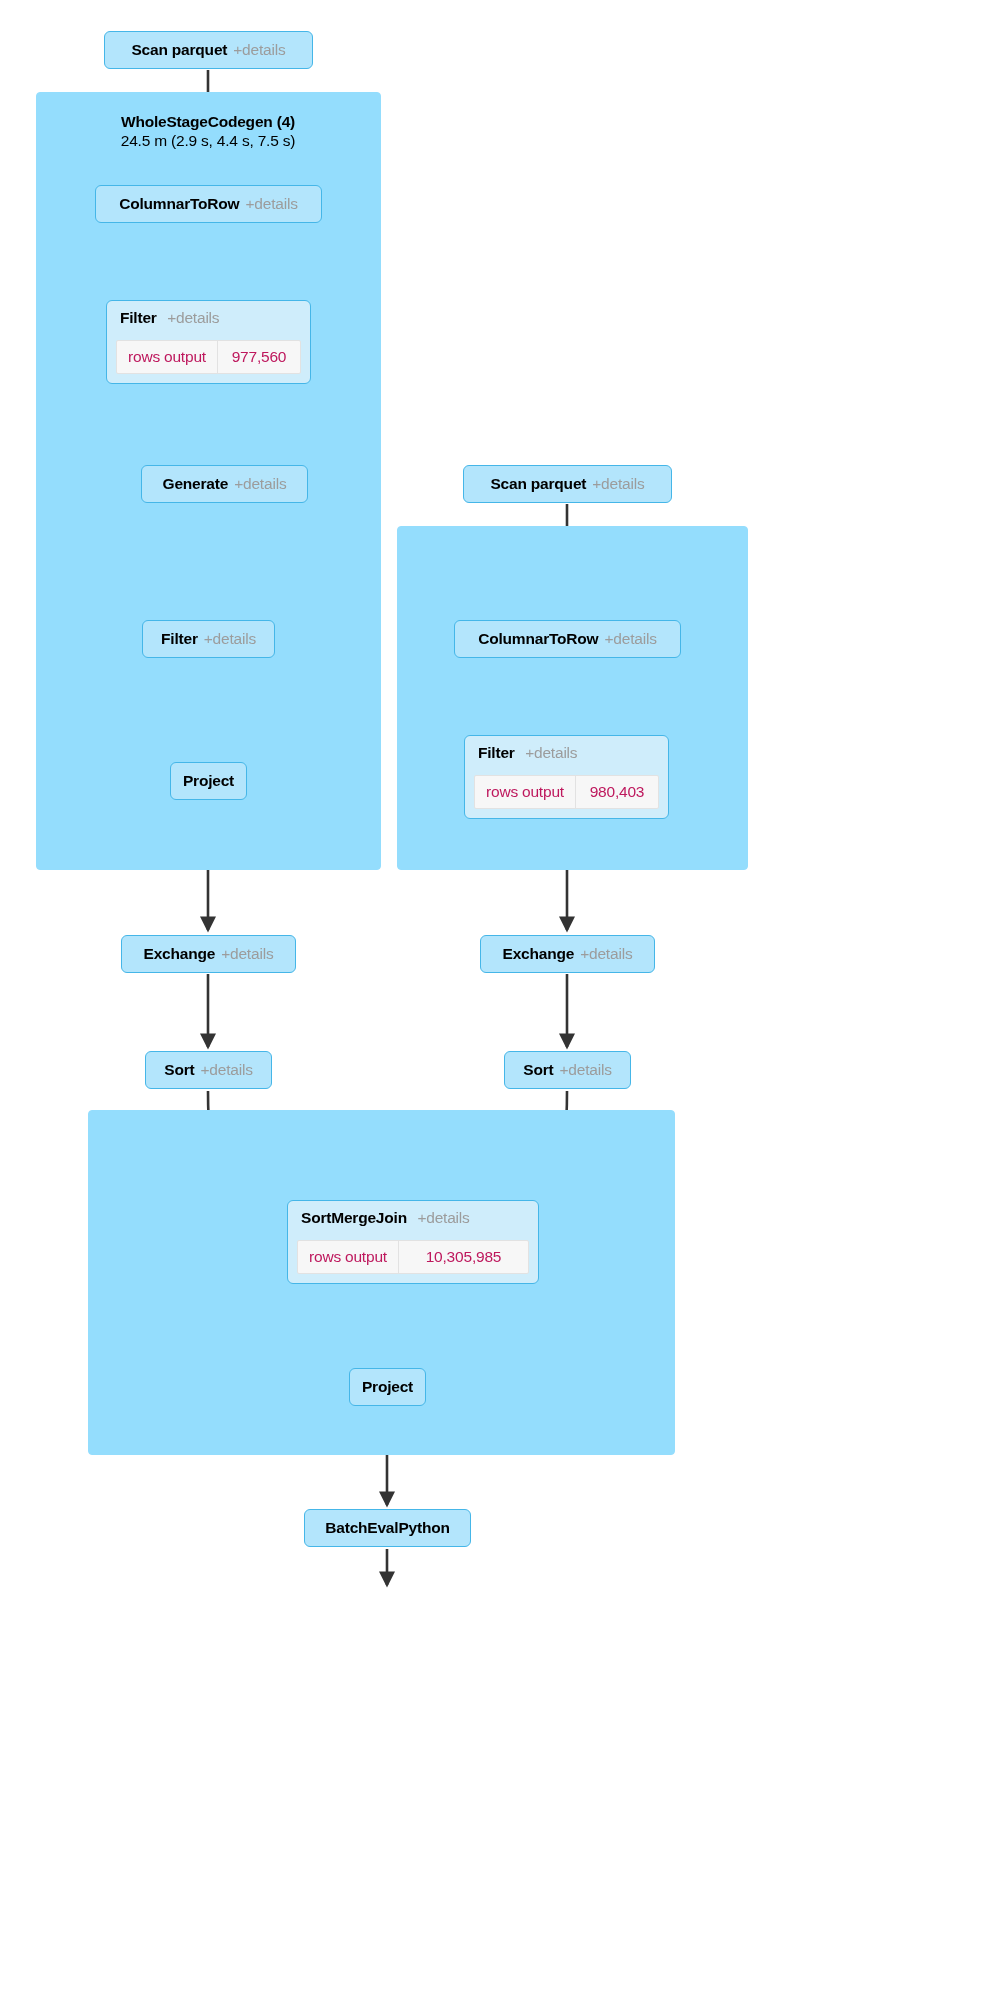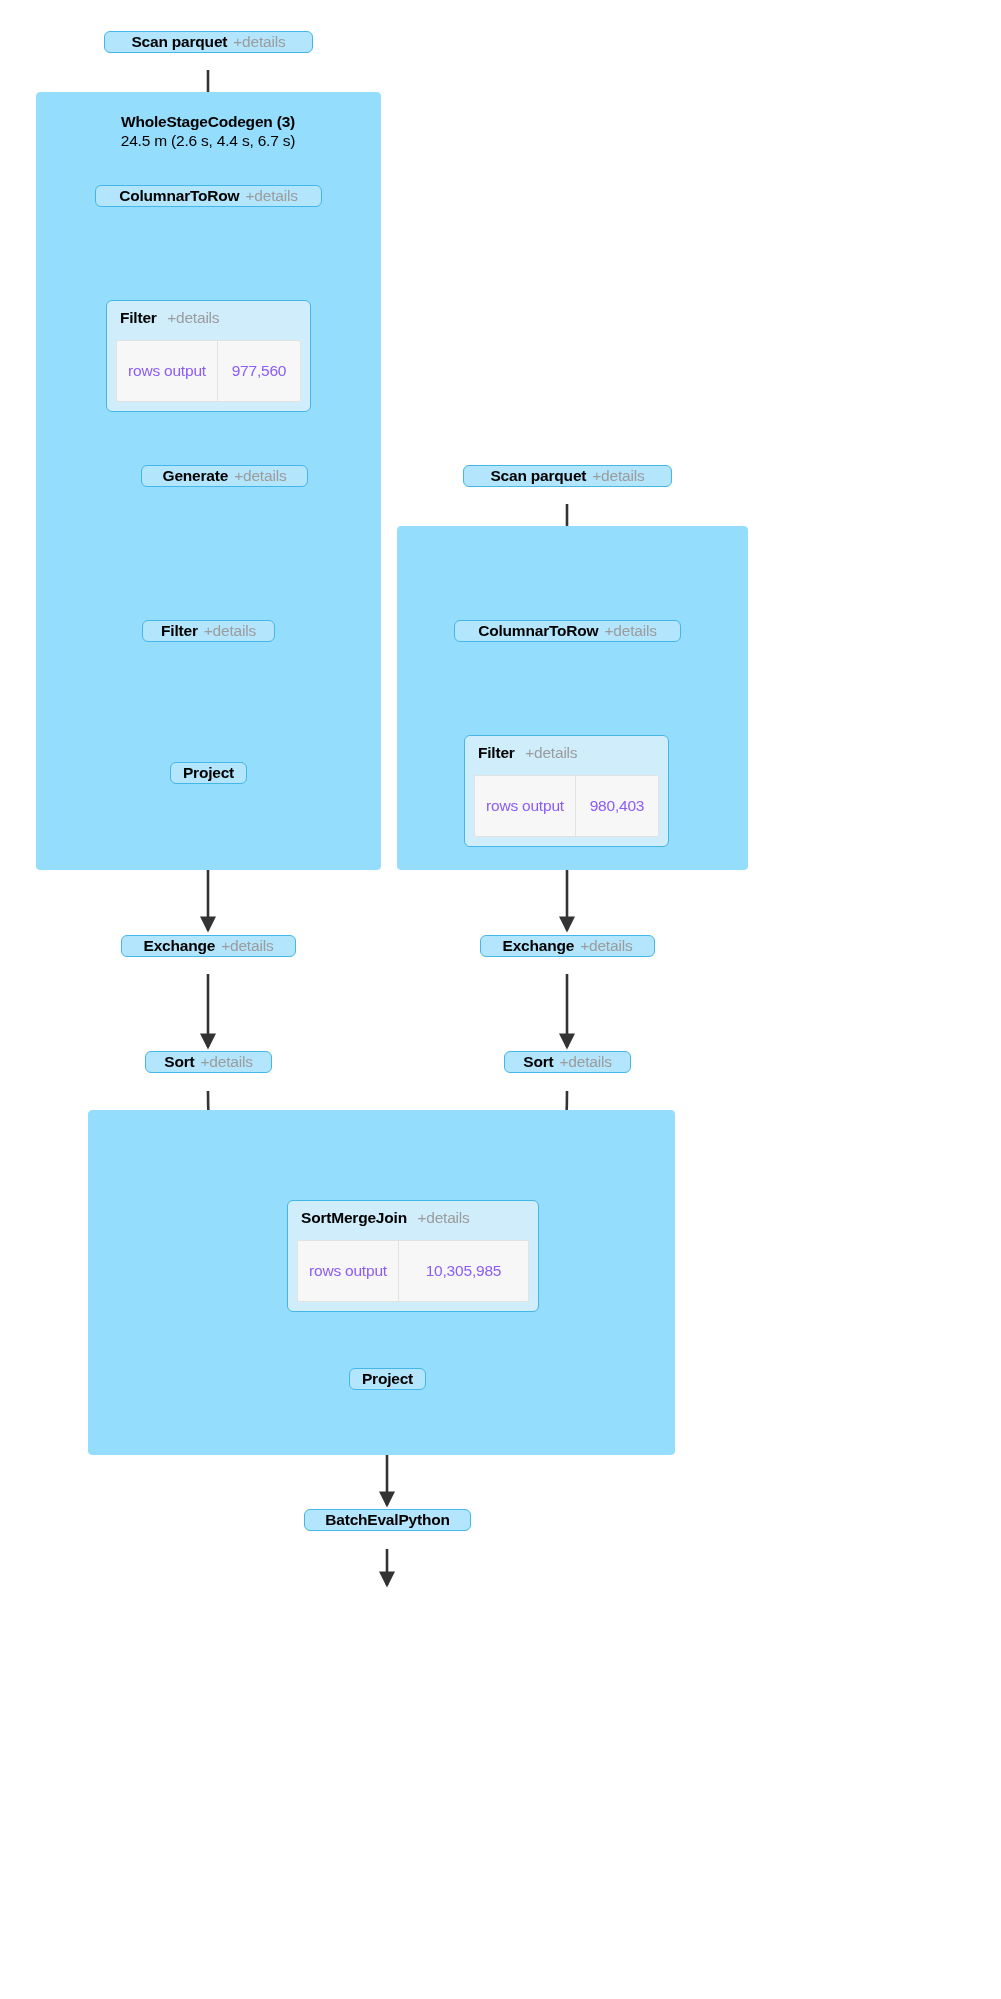--- a/index.html
+++ b/index.html
@@ -59,21 +59,21 @@
     position: absolute;
     background: #b3e5fc;
     border: 1px solid #45b6e8;
     border-radius: 6px;
     box-sizing: border-box;
     display: flex;
     align-items: center;
     justify-content: center;
     white-space: nowrap;
     padding: 0 14px;
-    height: 22px;
+    height: 38px;
   }
   .node .op-name {
     font-size: 15.5px;
     font-weight: bold;
     color: #000000;
     letter-spacing: -0.2px;
   }
   .node .op-details {
     font-size: 15.5px;
     font-weight: normal;
@@ -110,22 +110,22 @@
   }
   .metric-table {
     display: flex;
     background: #f7f7f7;
     border: 1px solid #e2e2e2;
     border-radius: 2px;
     overflow: hidden;
   }
   .metric-key, .metric-val {
     font-size: 15.5px;
-    color: #8b5cf6;
-    padding: 21px 11px;
+    color: #be185d;
+    padding: 7px 11px;
     white-space: nowrap;
     letter-spacing: -0.2px;
   }
   .metric-val {
     border-left: 1px solid #e2e2e2;
     text-align: center;
     flex: 1;
   }
 </style>
 </head>
@@ -156,22 +156,22 @@
       <path d="M 567 1091 C 567 1160, 560 1190, 486 1198"></path>
 
       <path d="M 387 1285 L 387 1364"></path>
       <path d="M 387 1406 L 387 1505"></path>
       <path d="M 387 1549 L 387 1585"></path>
     </g>
   </svg>
 
   <div class="stage" style="left:36px; top:92px; width:345px; height:778px;"></div>
   <div class="stage-label" style="left:58px; top:113px; width:300px;">
-    <span class="stage-name">WholeStageCodegen (3)</span>
-    <span class="stage-time">24.5 m (2.6 s, 4.4 s, 6.7 s)</span>
+    <span class="stage-name">WholeStageCodegen (4)</span>
+    <span class="stage-time">24.5 m (2.9 s, 4.4 s, 7.5 s)</span>
   </div>
 
   <div class="stage" style="left:397px; top:526px; width:351px; height:344px;"></div>
 
   <div class="stage" style="left:88px; top:1110px; width:587px; height:345px;"></div>
 
   <div class="node" style="left:104px; top:31px; width:209px;">
     <span class="op-name">Scan parquet</span>
     <span class="op-details">+details</span>
   </div>

